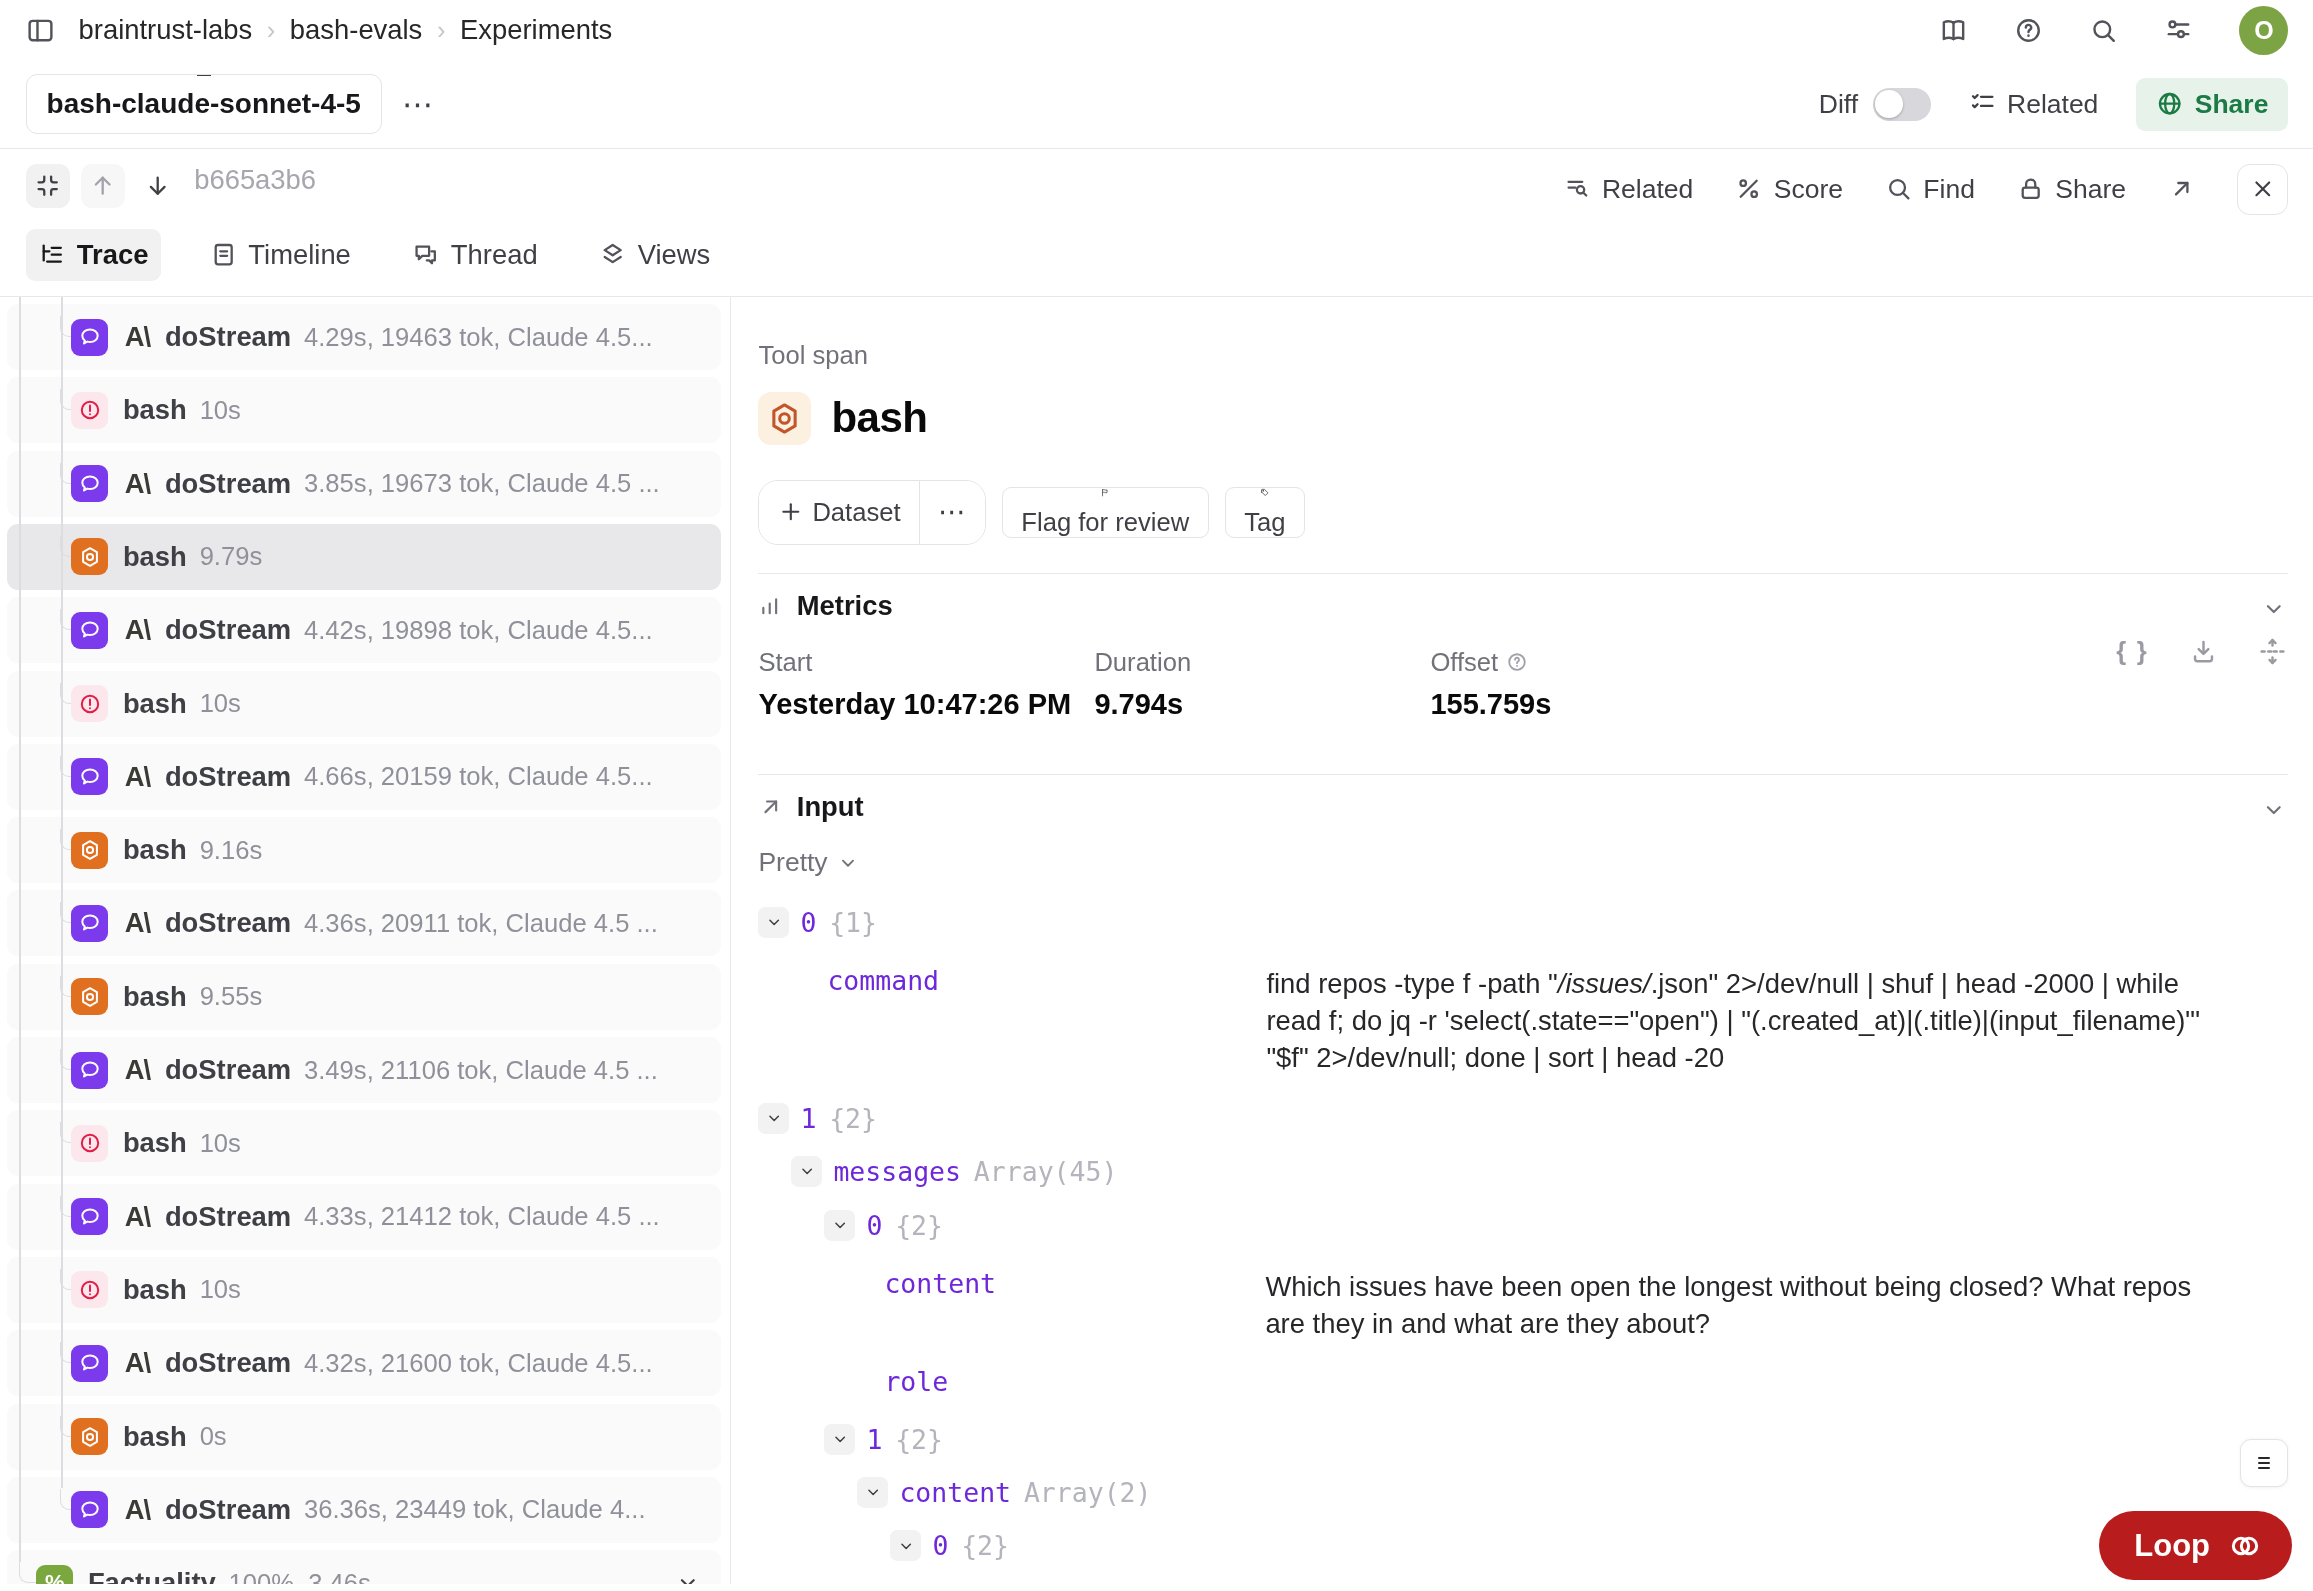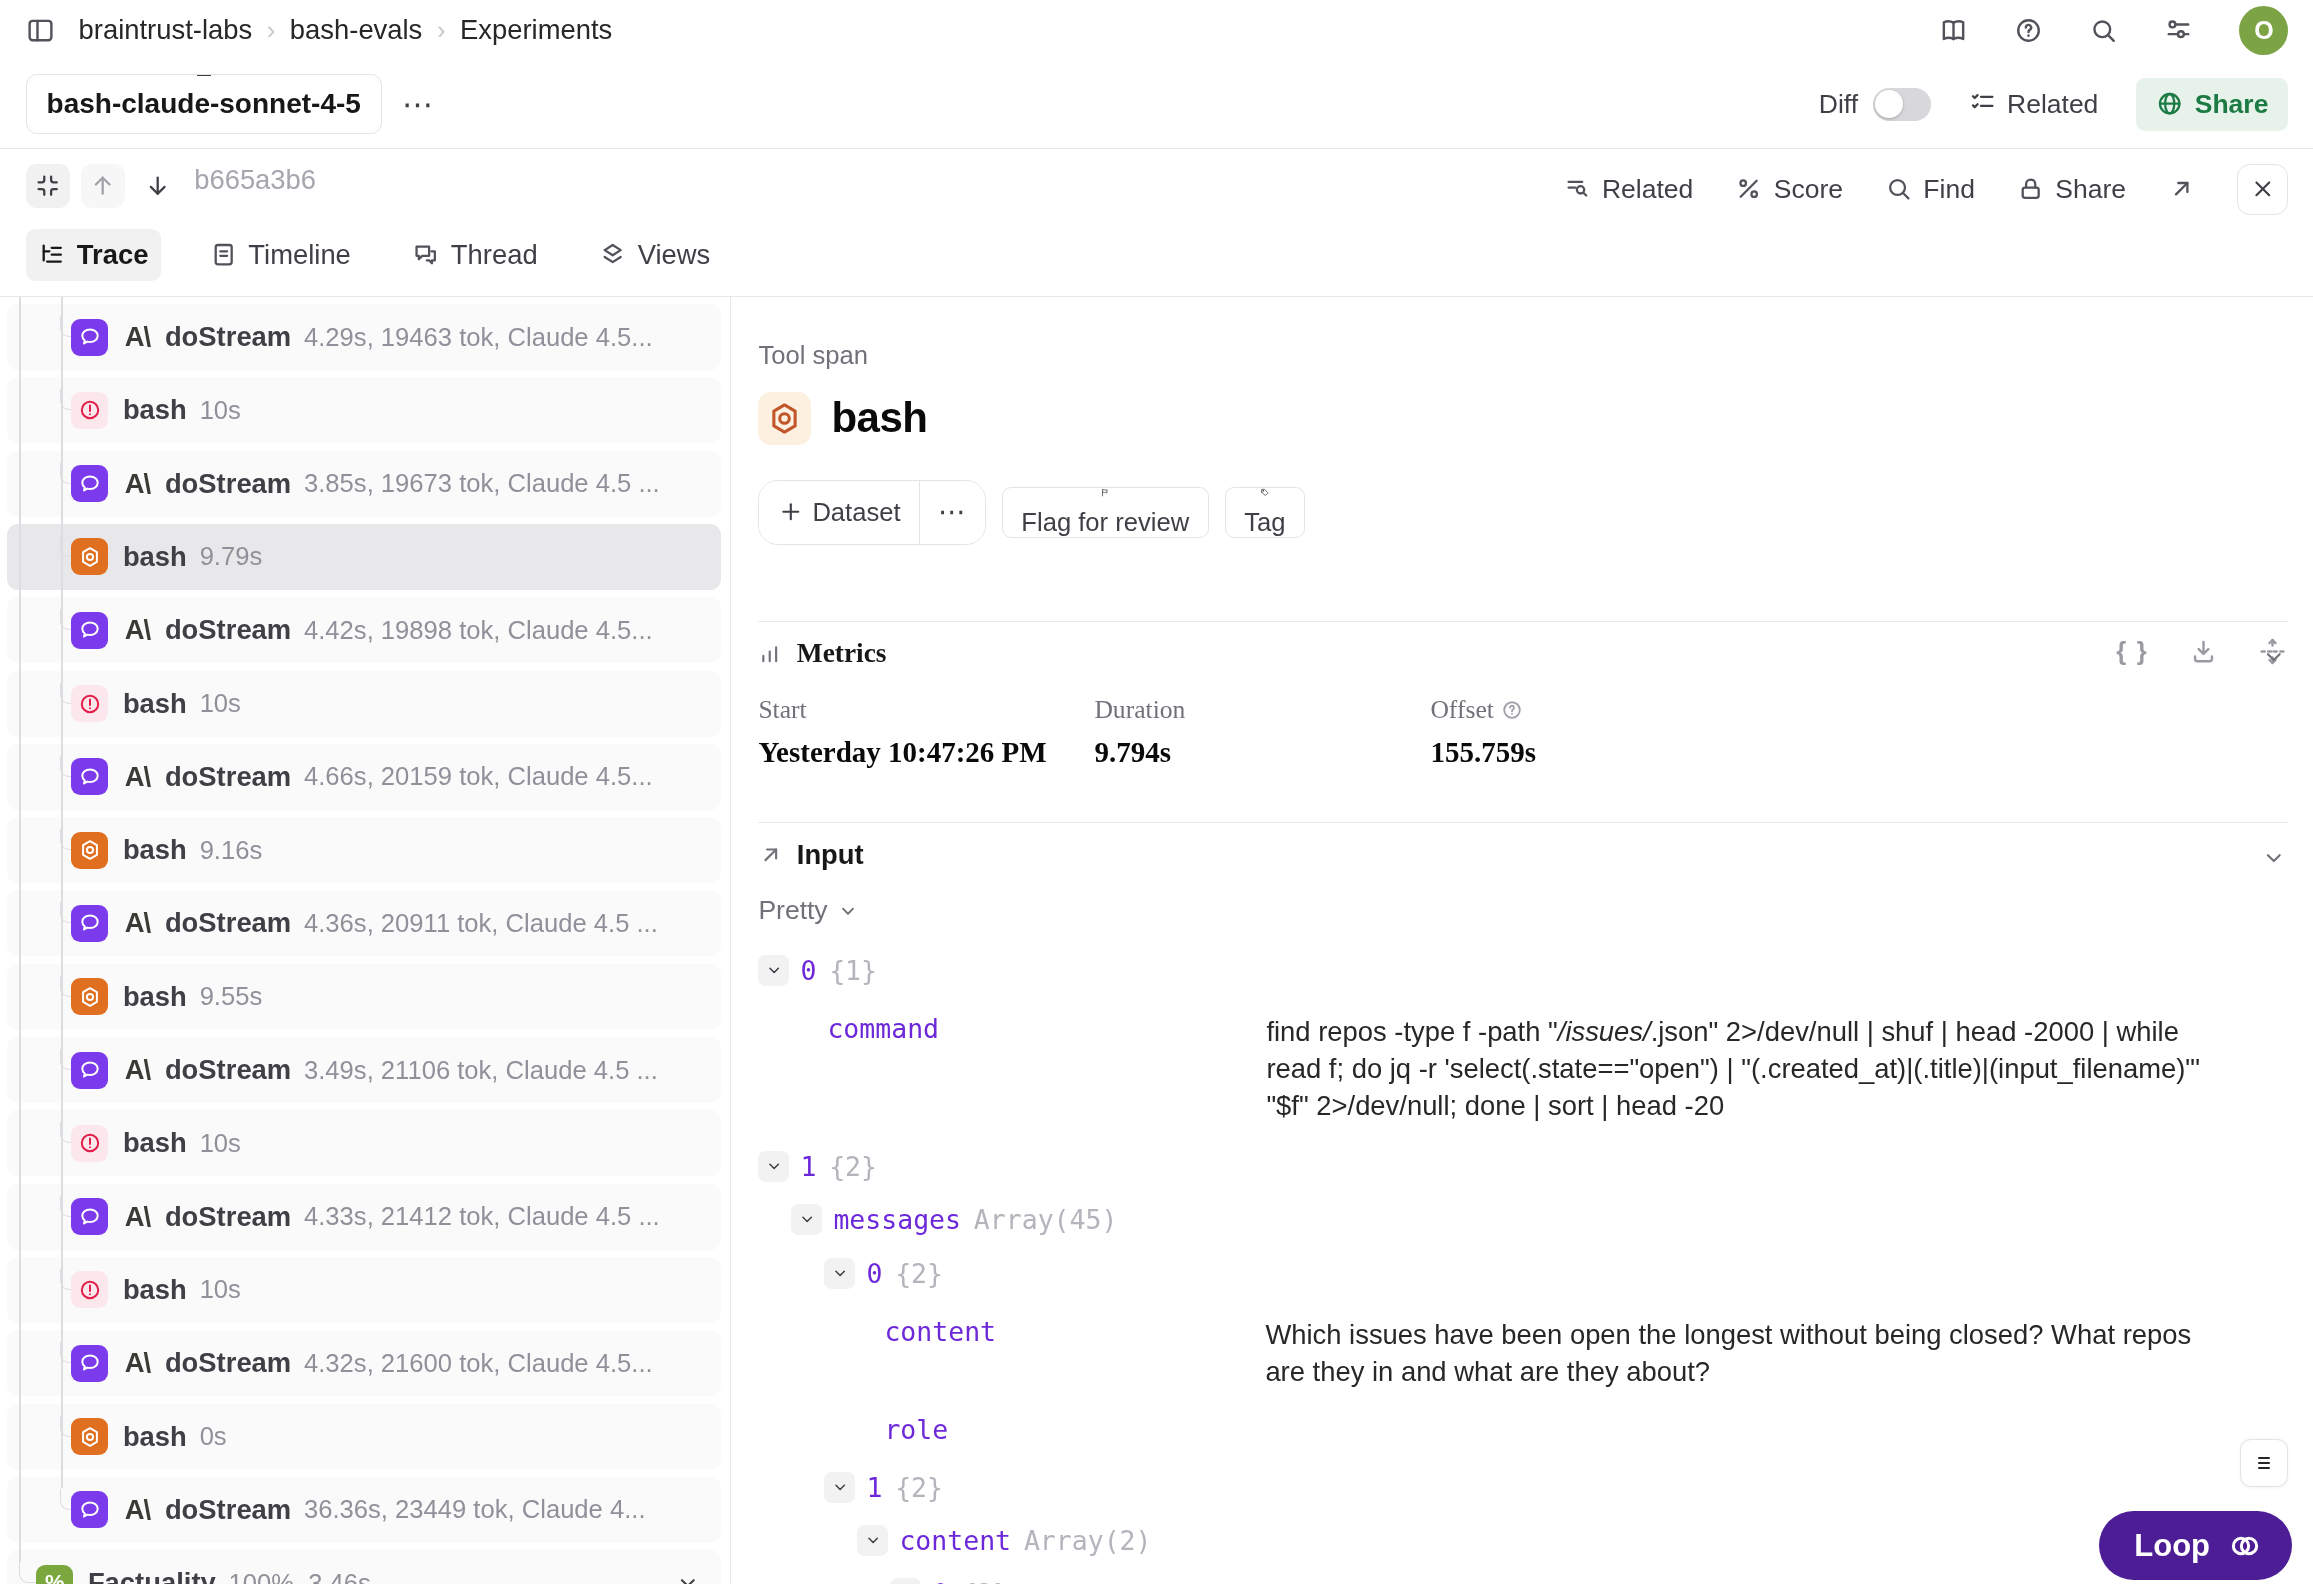--- a/index.html
+++ b/index.html
@@ -91,21 +91,21 @@
   .splitbtn { display:flex; align-items:stretch; border:0.9px solid #e4e4e7; border-radius:20px; overflow:hidden; height:65px; }
   .splitbtn .half { display:flex; align-items:center; gap:9.1px; padding:0 18.3px; background:#fff; border:none;
     font-size:25.6px; font-weight:500; color:#3f3f46; cursor:pointer; }
   .splitbtn .divv { width:0.9px; background:#e4e4e7; }
   .actbtn { display:flex; align-items:center; gap:11px; border:0.9px solid #e4e4e7; border-radius:9.1px; height:51px;
     padding:0 18.3px; background:#fff; font-size:25.6px; font-weight:500; color:#3f3f46; cursor:pointer;flex-direction:column; }
   .corner-icons { position:absolute; top:340px; right:27.4px; display:flex; align-items:center; gap:40px; color:#9a9aa2; }
   .bracesicon { font-size:25.6px; font-weight:600; letter-spacing:1.8px; color:#9a9aa2; }
 
   .section { border-top:0.9px solid #e8e8ec; position:relative; }
-  .sec-metrics { margin-top:76px;font-family:Liberation Serif, serif; }
+  .sec-metrics { margin-top:28px; }
   .sec-head { display:flex; align-items:center; gap:12.8px; padding-top:16.4px; font-size:27.4px; font-weight:600; color:#18181b; }
   .sec-head svg.lead { color:#71717a; }
   .sec-chev { position:absolute; right:1.8px; top:22px; color:#71717a; }
   .metricgrid { display:flex; margin-top:25.6px; padding-bottom:53px; }
   .mcol { width:336px; flex:none; }
   .mlabel { font-size:25.6px; color:#71717a; display:flex; align-items:center; gap:7.3px; }
   .mvalue { margin-top:11px; font-size:29px; font-weight:600; color:#0a0a0a; }
 
   .pretty { margin-top:24px; display:flex; align-items:center; gap:9.1px; font-size:26.5px; color:#71717a; cursor:pointer; }
 
@@ -118,21 +118,21 @@
   .i0{padding-left:0} .i1{padding-left:33px} .i2{padding-left:66px} .i3{padding-left:99px} .i4{padding-left:132px}
   .kv { display:flex; margin:24px 0; }
   .kv .k { flex:none; font-family:"DejaVu Sans Mono", monospace; font-size:26.5px; color:#6d28d9; }
   .kv.kcmd  { padding-left:69px; }  .kv.kcmd  .k{ width:439px; }
   .kv.kmsg  { padding-left:126px; } .kv.kmsg  .k{ width:381px; }
   .kv .v { width:970px; font-size:27.4px; line-height:37px; color:#27272a; word-wrap:break-word; }
 
   .hambtn { position:absolute; top:1142px; right:25.6px; width:48px; height:48px; background:#fff;
     border:0.9px solid #e4e4e7; border-radius:11px; display:flex; align-items:center; justify-content:center;
     color:#27272a; box-shadow:0 0.9px 3.7px rgba(0,0,0,.06); cursor:pointer; z-index:5; }
-  .loopbtn { position:absolute; bottom:3.7px; right:22px; height:69px; border-radius:35px; background:#4c1d95;
+  .loopbtn { position:absolute; bottom:3.7px; right:22px; height:69px; border-radius:35px; background:#b91c1c;
     border:none; color:#fff; display:flex; align-items:center; gap:14.6px; padding:0 27.4px 0 35px;
     font-size:31px; font-weight:600; cursor:pointer; z-index:6; font-family:"Liberation Sans",sans-serif; }
 </style>
 </head>
 <body>
 
 <header class="topbar">
   <button class="iconbtn">
     <svg class="ic" width="29" height="29" viewBox="0 0 24 24">
         <rect x="3" y="4" width="18" height="16" rx="2.5"></rect>

